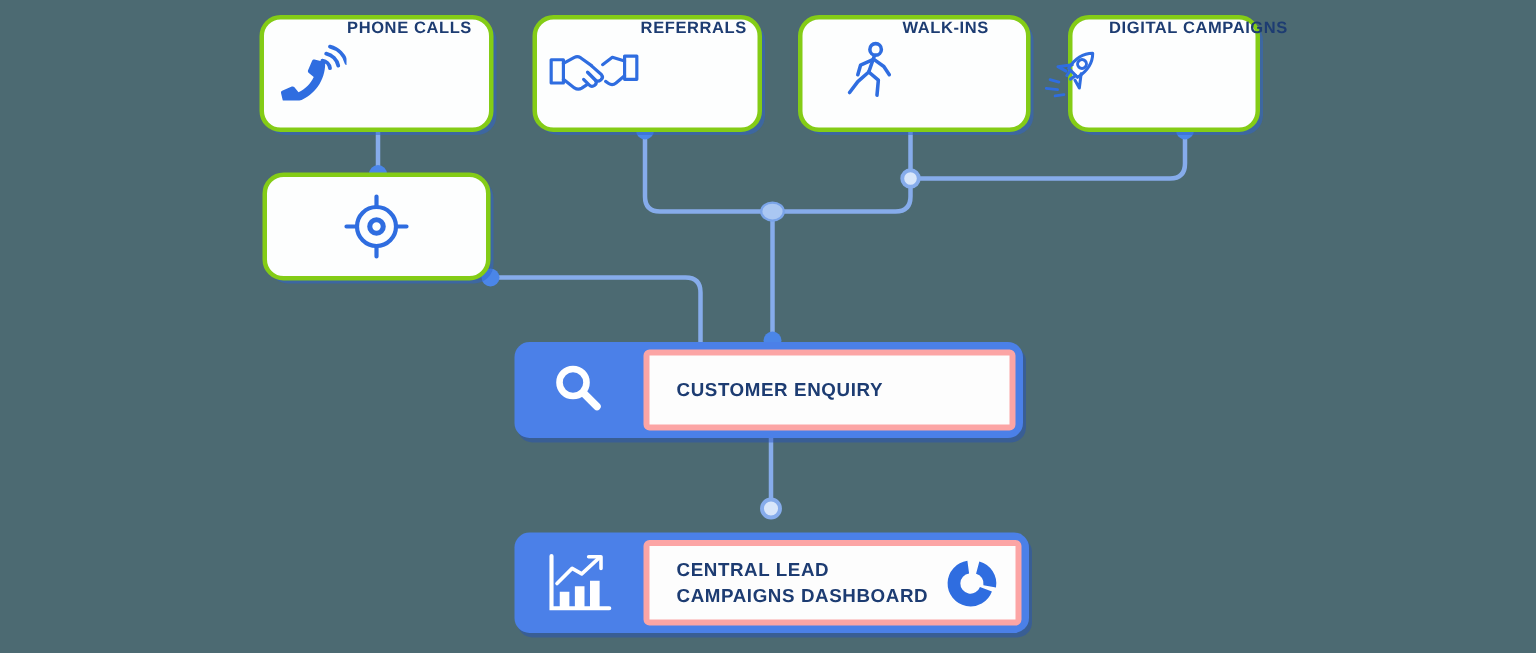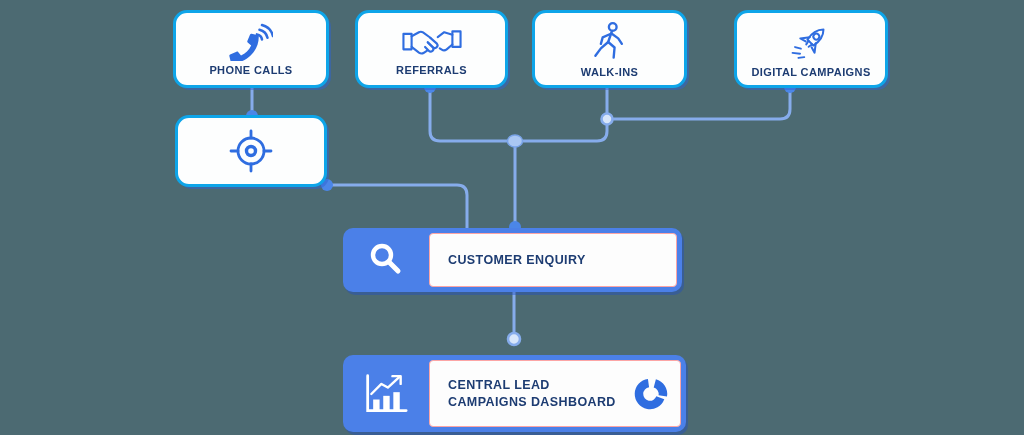--- a/index.html
+++ b/index.html
@@ -12,25 +12,25 @@
     width:1024px;height:435px;
     background:#4c6a72;
     overflow:hidden;
   }
   .wires{position:absolute;left:0;top:0;z-index:0;}
 
   
   .node-box{
     position:absolute;z-index:1;
     background:#fdfefe;
-    border:3px solid #0ea5e9;
+    border:3px solid #84cc16;
     border-radius:14px;
     box-shadow:3px 3px 0 -1px rgba(45,99,207,.5);
-    display:flex;flex-direction:column;
-    align-items:center;justify-content:center;
+    display:flex;flex-direction:row;
+    justify-content:center;
     box-sizing:border-box;
   }
   .node-box .icon{display:flex;align-items:center;justify-content:center;margin-bottom:3px;}
   .src-label{
     font-size:11px;font-weight:700;color:#1d3c72;
     letter-spacing:.4px;white-space:nowrap;
   }
 
   
   .blue-node{
@@ -39,21 +39,21 @@
     border-radius:10px;
     box-shadow:2px 3px 0 rgba(35,80,190,.45);
     box-sizing:border-box;
   }
   .blue-node .left-icon{
     position:absolute;left:0;top:0;width:86px;height:100%;
     display:flex;align-items:center;justify-content:center;
   }
   .blue-node .inner{
     position:absolute;left:86px;top:5px;right:5px;bottom:5px;
-    background:#fdfdfd;border:1px solid #fca5a5;border-radius:4px;
+    background:#fdfdfd;border:4px solid #fca5a5;border-radius:4px;
     display:flex;align-items:center;
     padding-left:18px;padding-right:10px;box-sizing:border-box;
   }
   .node-text{
     font-size:12.5px;font-weight:700;color:#1d3c72;
     letter-spacing:.4px;line-height:1.35;
   }
   .node-text span{display:block;}
   .inner .right-icon{margin-left:auto;display:flex;align-items:center;}
 </style>
@@ -124,21 +124,21 @@
           <path d="M23 14 l-9 4 -2 7"></path>
           <path d="M24 14 l7 5 4 6"></path>
           <path d="M20 23 l-8 7 -6 8"></path>
           <path d="M20 23 l7 6 -1 11"></path>
         </g>
       </svg>
     </span>
     <span class="src-label">WALK-INS</span>
   </div>
 
-  <div class="node-box" style="left:712px;top:10px;width:154px;height:78px;margin-left:22px;">
+  <div class="node-box" style="left:712px;top:10px;width:128px;height:78px;">
     <span class="icon">
       <svg width="46" height="42" viewBox="0 0 50 50">
         <g fill="none" stroke="#2f6de0" stroke-width="2.4" stroke-linecap="round" stroke-linejoin="round">
           <g transform="rotate(45 25 25)">
             <path d="M25 4 C30 9 32 17 30 26 L20 26 C18 17 20 9 25 4 z"></path>
             <circle cx="25" cy="16" r="3.5"></circle>
             <path d="M20 22 L13 31 L20 29"></path>
             <path d="M30 22 L37 31 L30 29"></path>
             <path d="M22 26 l1 5 M28 26 l-1 5"></path>
           </g>
@@ -174,21 +174,21 @@
         </g>
       </svg>
     </span>
     <div class="inner">
       <div class="node-text">
         <span>CUSTOMER ENQUIRY</span>
       </div>
     </div>
   </div>
 
-  <div class="blue-node" style="left:343px;top:355px;width:343px;height:77px;">
+  <div class="blue-node" style="left:343px;top:355px;width:343px;height:67px;">
     <span class="left-icon">
       <svg width="48" height="44" viewBox="0 0 52 48">
         <path d="M6 4 V42 H48" fill="none" stroke="#ffffff" stroke-width="3" stroke-linecap="round"></path>
         <g fill="#ffffff">
           <rect x="12" y="30" width="7" height="12"></rect>
           <rect x="23" y="26" width="7" height="16"></rect>
           <rect x="34" y="22" width="7" height="20"></rect>
         </g>
         <g fill="none" stroke="#ffffff" stroke-width="2.6" stroke-linecap="round" stroke-linejoin="round">
           <path d="M10 24 L21 13 L28 17 L41 5"></path>

